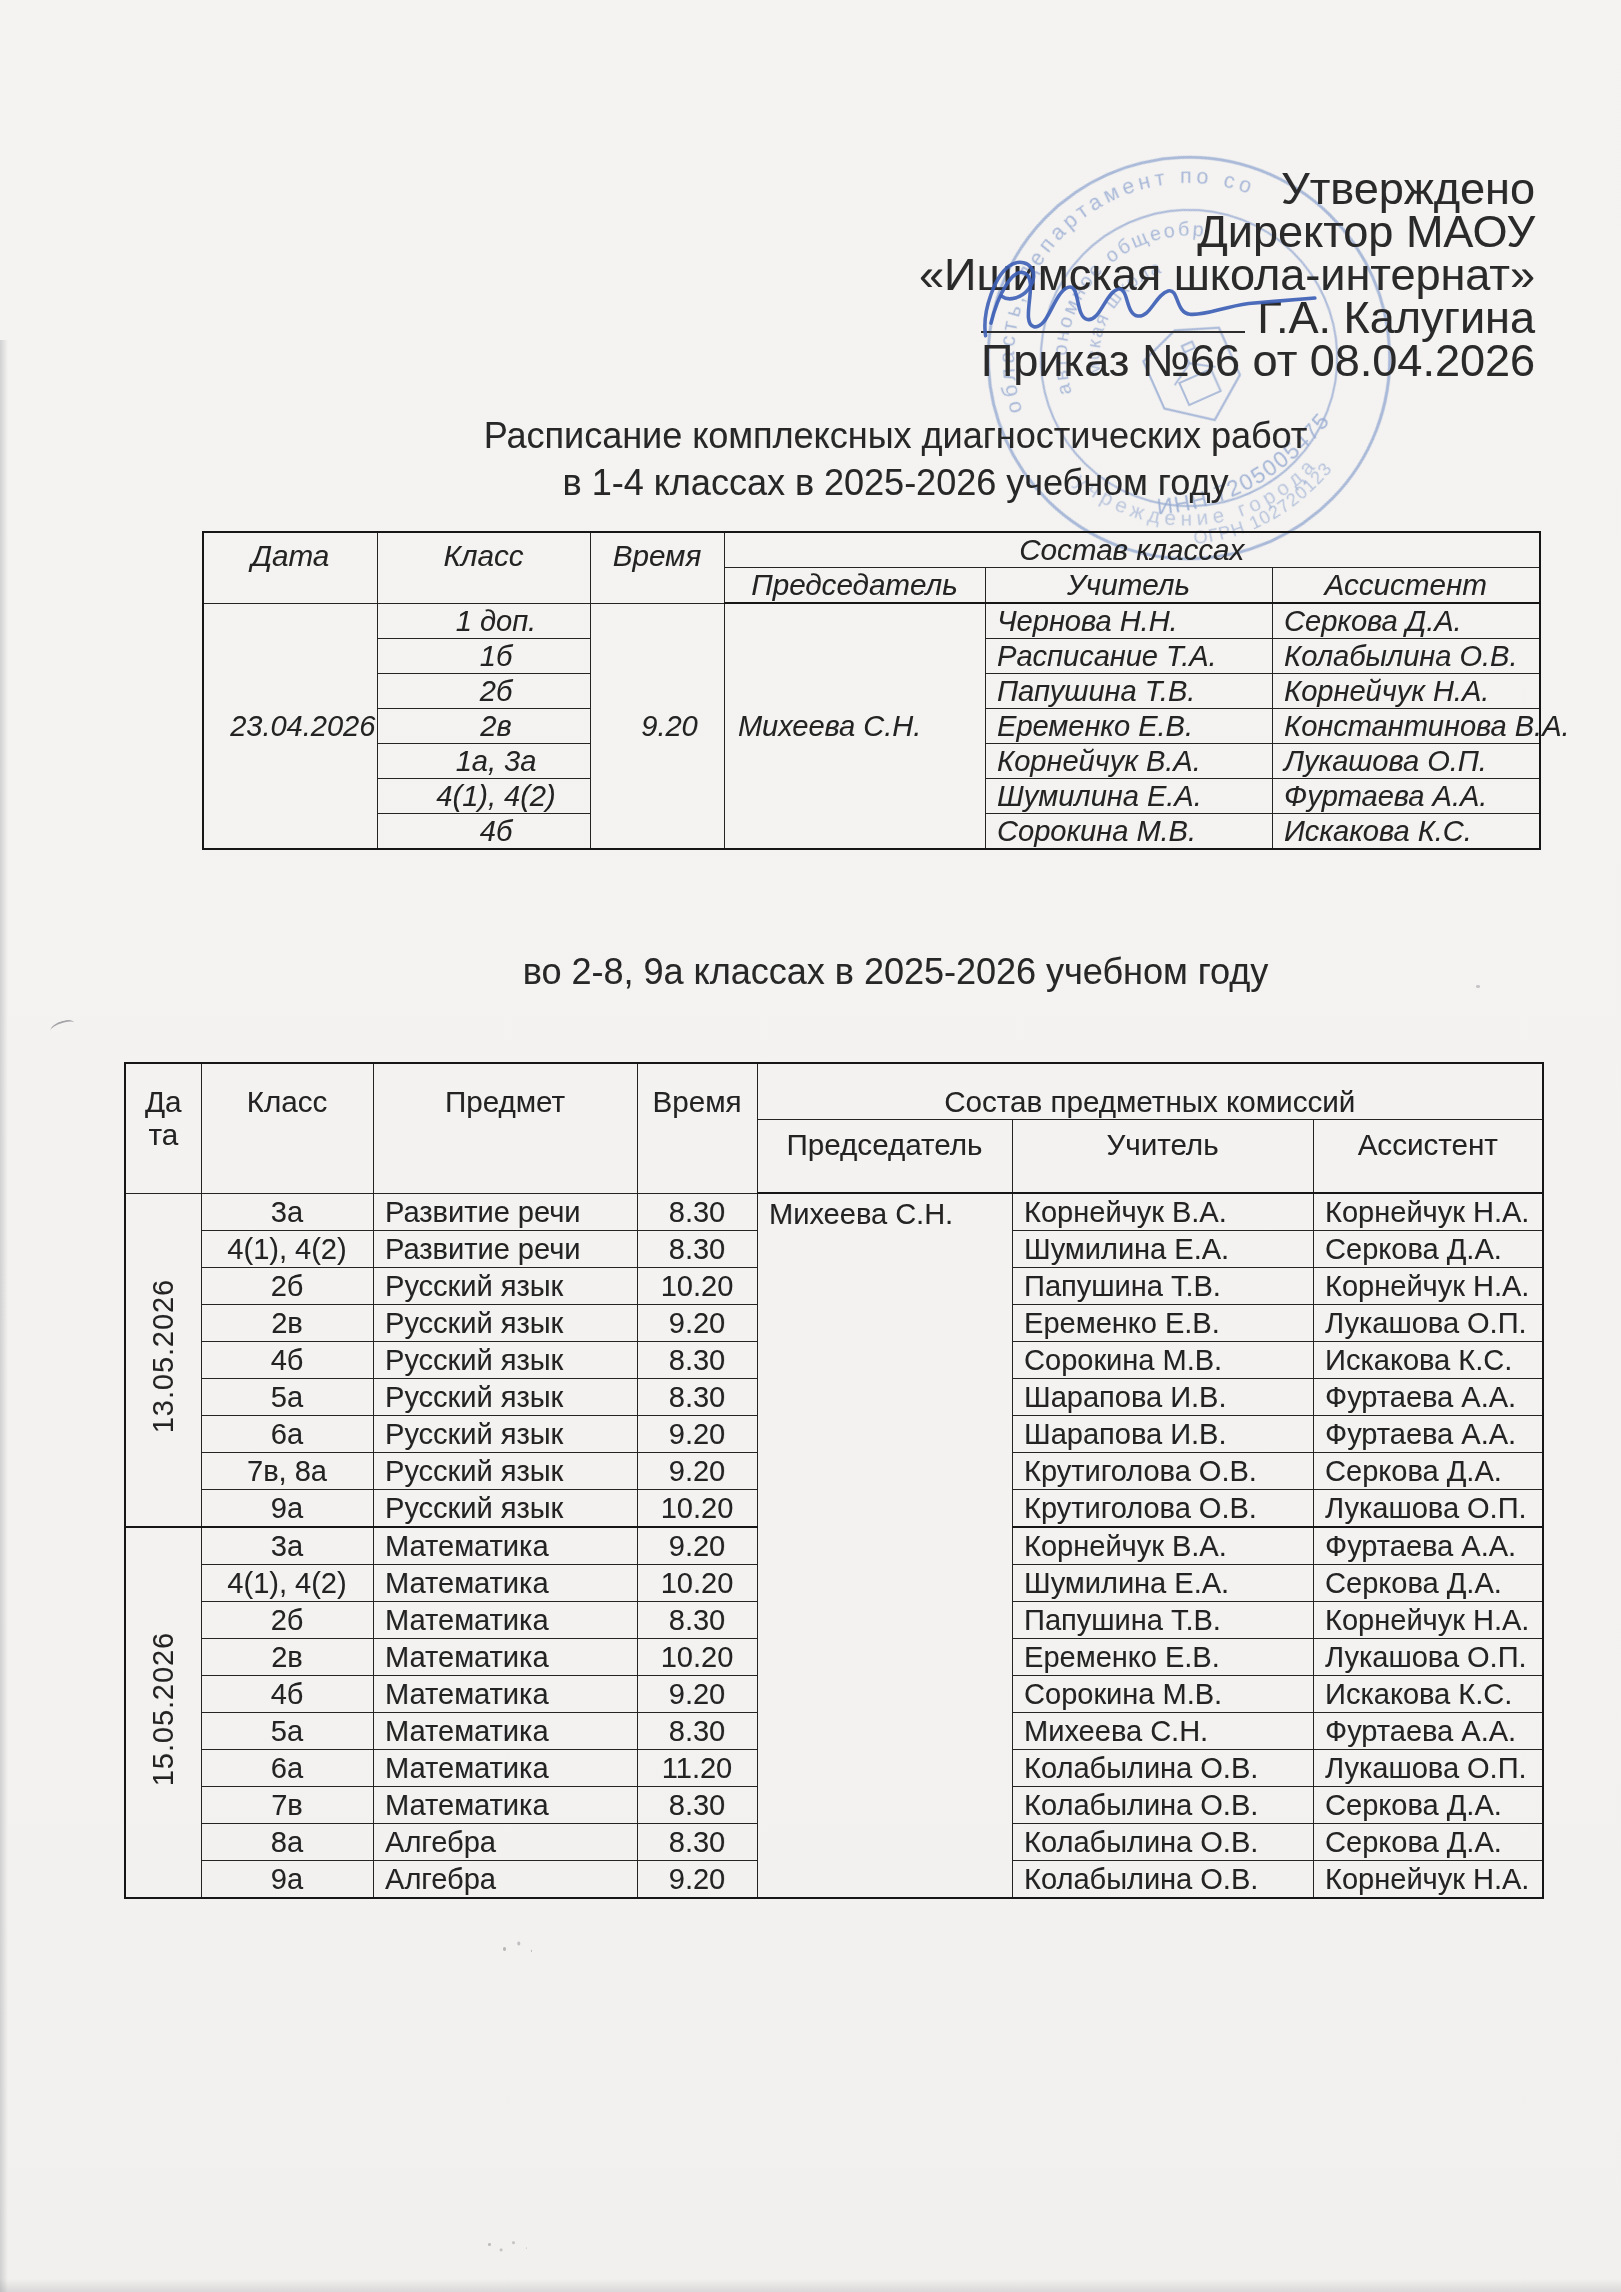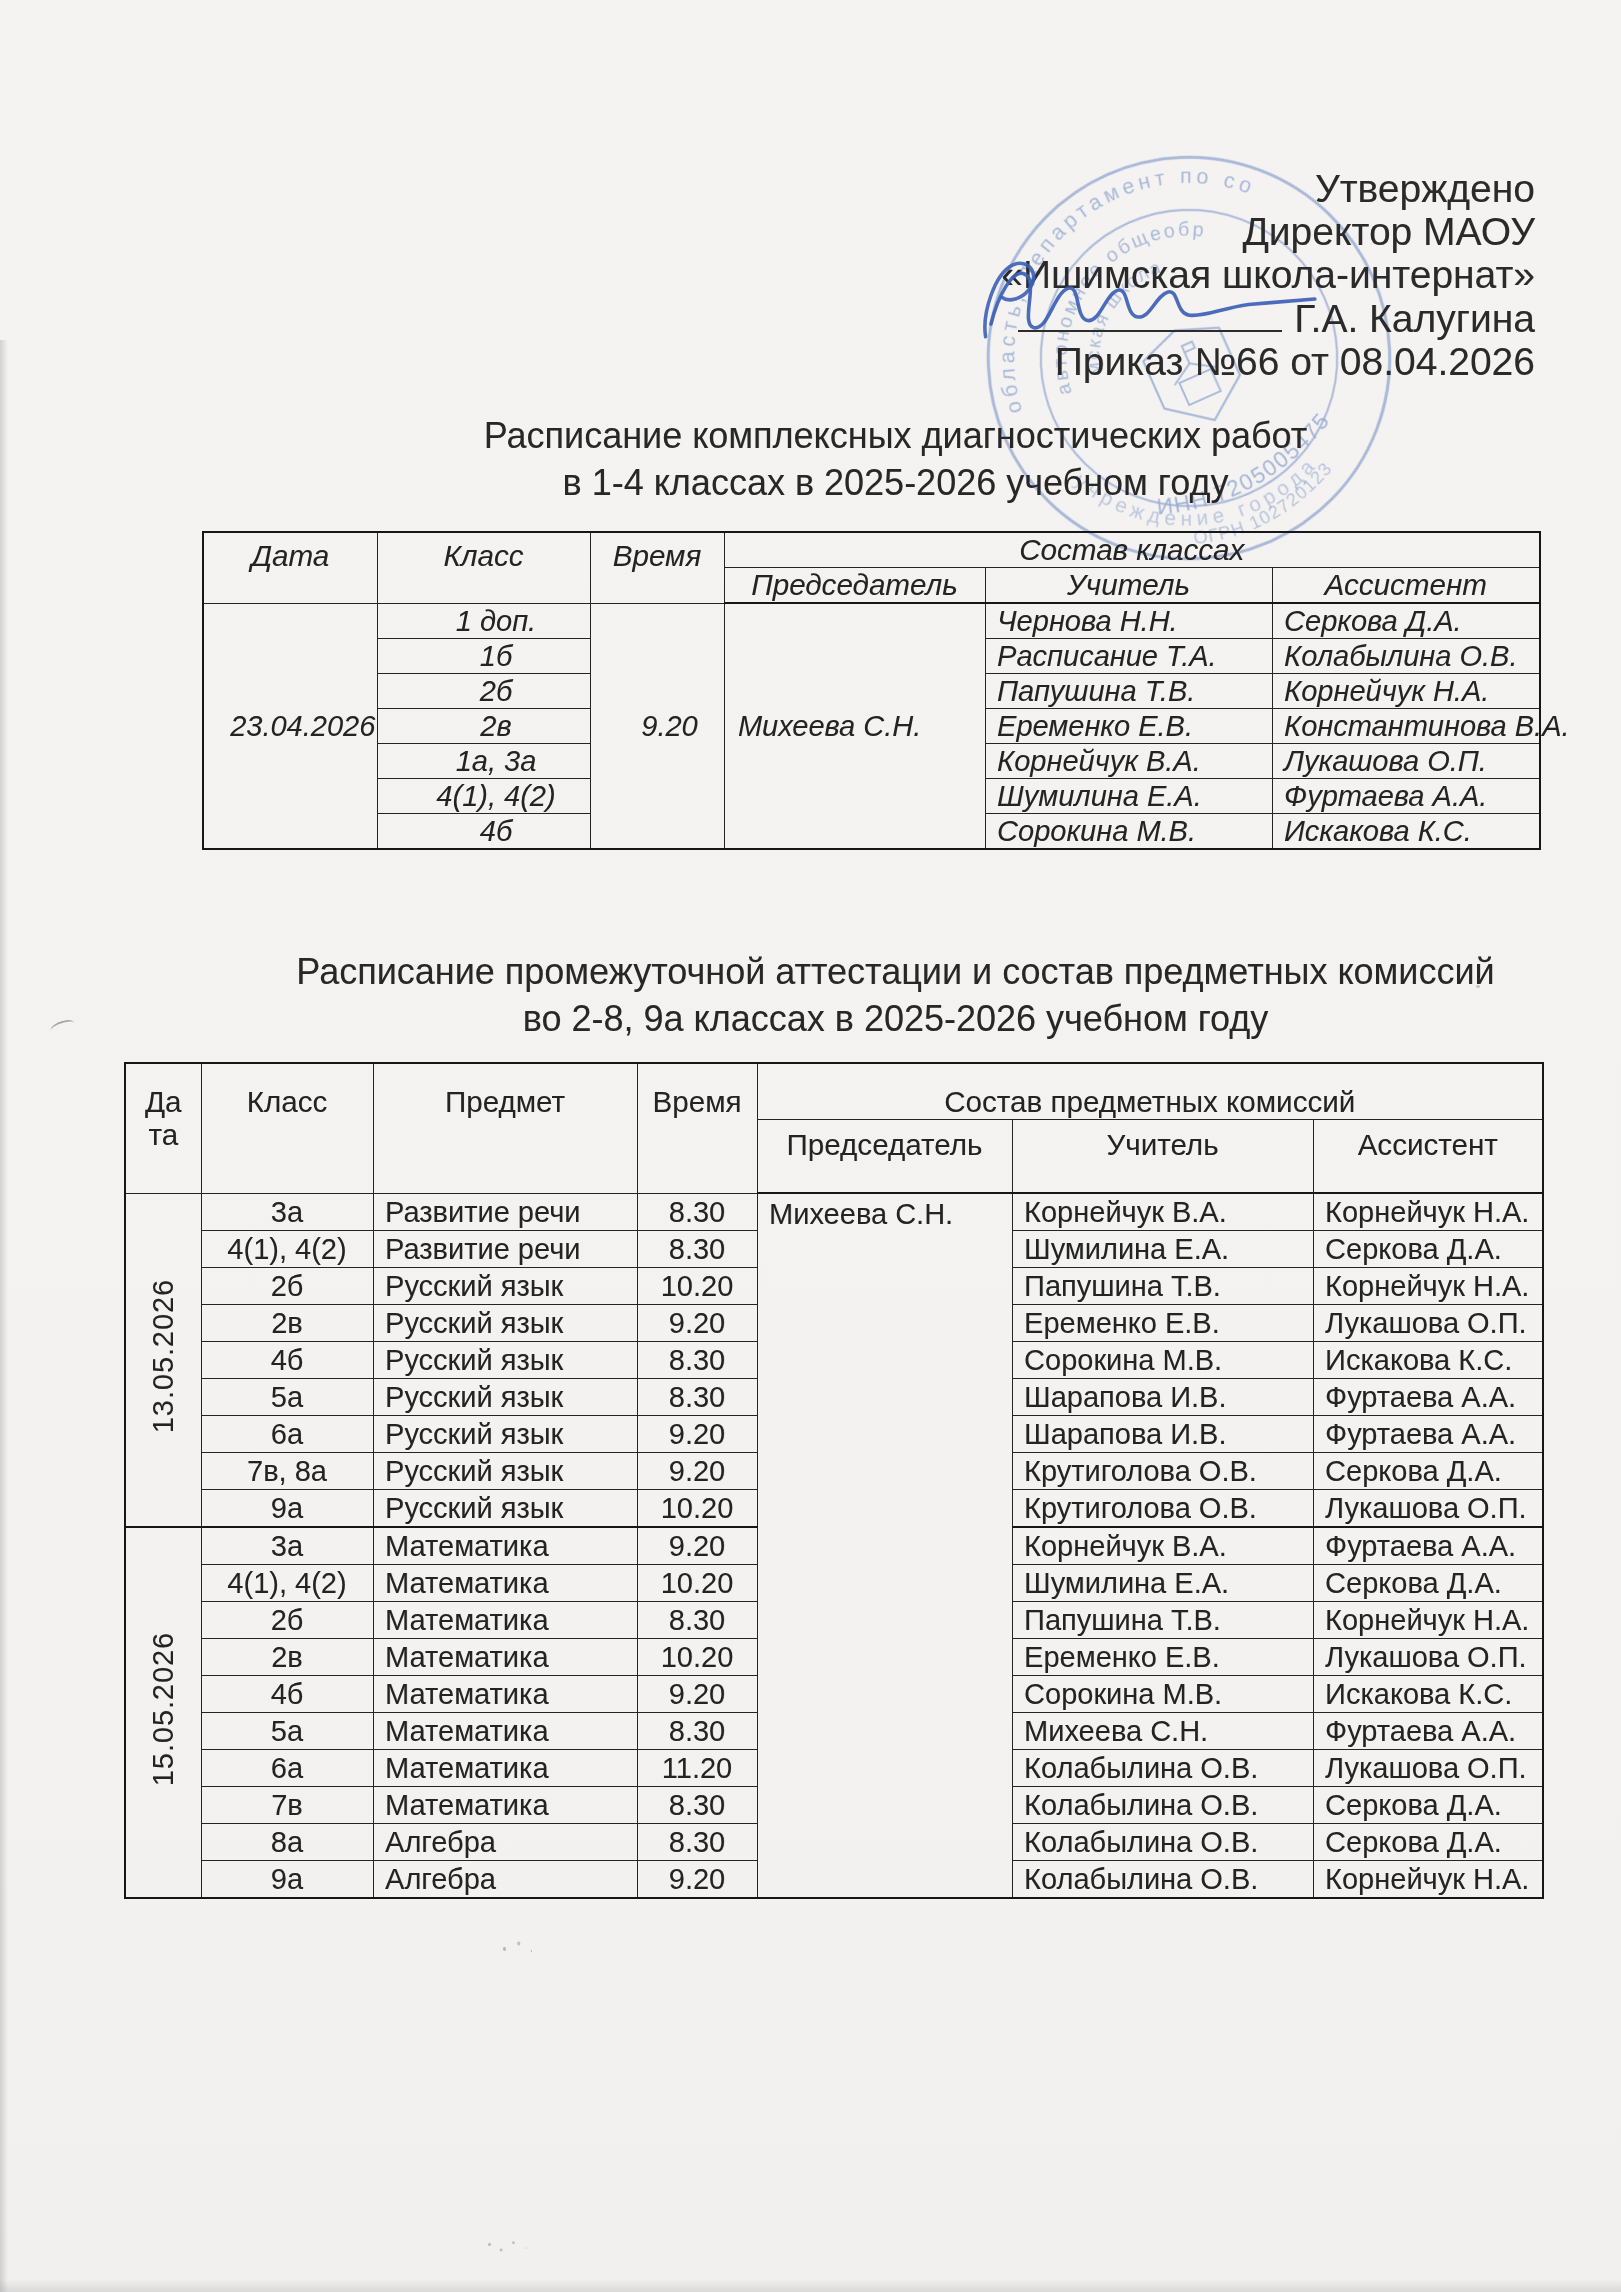--- a/index.html
+++ b/index.html
@@ -18,21 +18,21 @@
     background:linear-gradient(90deg, rgba(110,110,118,0.25), rgba(0,0,0,0)); pointer-events:none;
   }
   .page::after {
     content:''; position:absolute; left:0; right:0; bottom:0; height:14.3px;
     background:linear-gradient(rgba(0,0,0,0), rgba(115,115,122,0.20)); pointer-events:none;
   }
 
   
   .approval {
     position:absolute; top:167px; right:86px; z-index:3;
-    text-align:right; font-size:39px; line-height:43px; color:#2a2a2a;
+    text-align:right; font-size:45px; line-height:43px; color:#2a2a2a;
     text-shadow:0.3px 0.3px 0.4px rgba(40,40,40,0.25);
   }
   .sig-row { position:relative; white-space:nowrap; }
   .sig-line {
     display:inline-block; width:264px; height:34px;
     border-bottom:2.7px solid #2c2c2c; margin-right:12.5px; vertical-align:baseline;
   }
   .signature-svg {
     position:absolute; right:213px; bottom:-12.5px; width:340px; height:115px;
     filter:blur(0.4px); z-index:4;
@@ -225,21 +225,20 @@
         </tr>
         <tr>
           <td>4б</td>
           <td class="c-left">Сорокина М.В.</td>
           <td class="c-left">Искакова К.С.</td>
         </tr>
       </tbody>
   </table>
 
   <div class="doc-title t2">
-    <div>Расписание промежуточной аттестации и состав предметных комиссий</div>
     <div>во 2-8, 9а классах в 2025-2026 учебном году</div>
   </div>
 
   <table class="tbl tbl2">
     <colgroup>
       <col style="width:76px">
         <col style="width:172px">
         <col style="width:264px">
         <col style="width:120px">
       <col style="width:255px">

